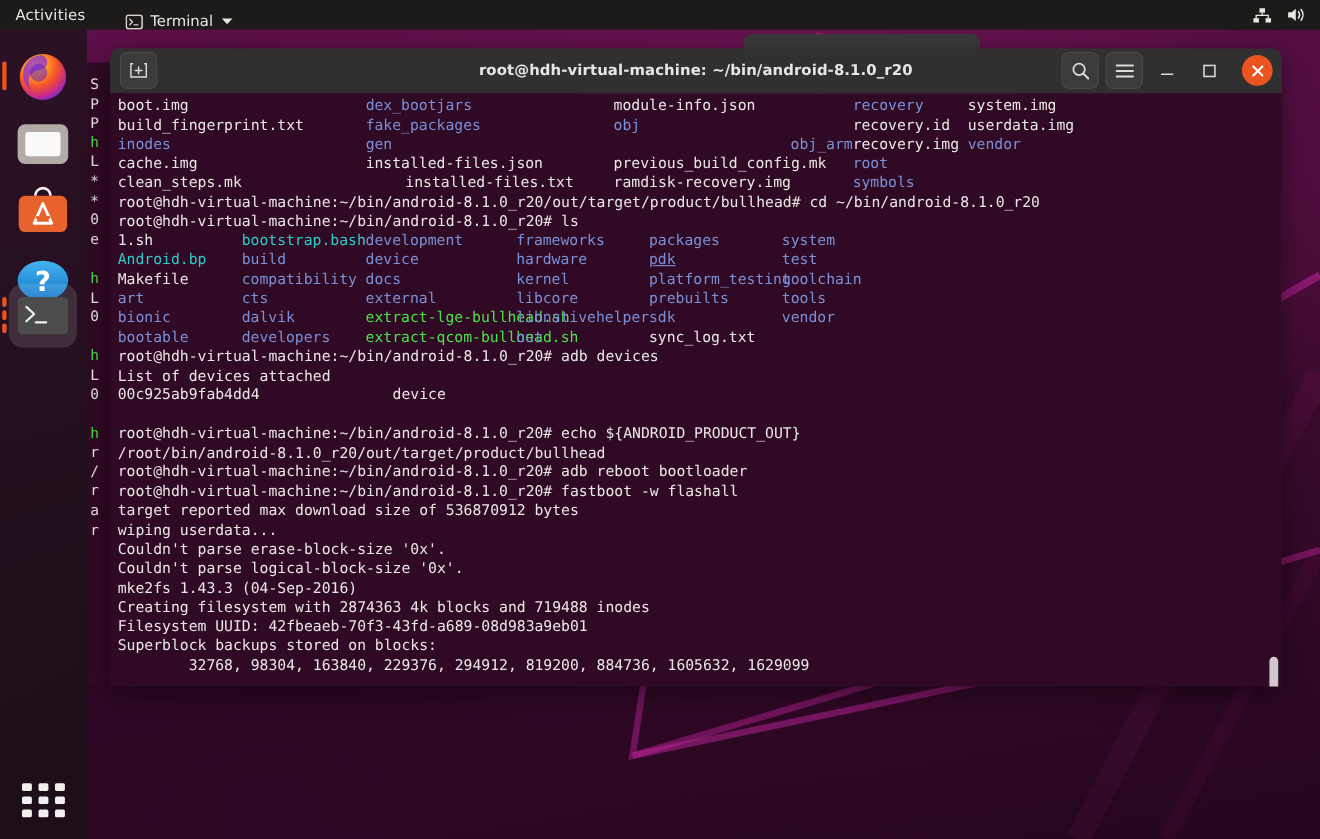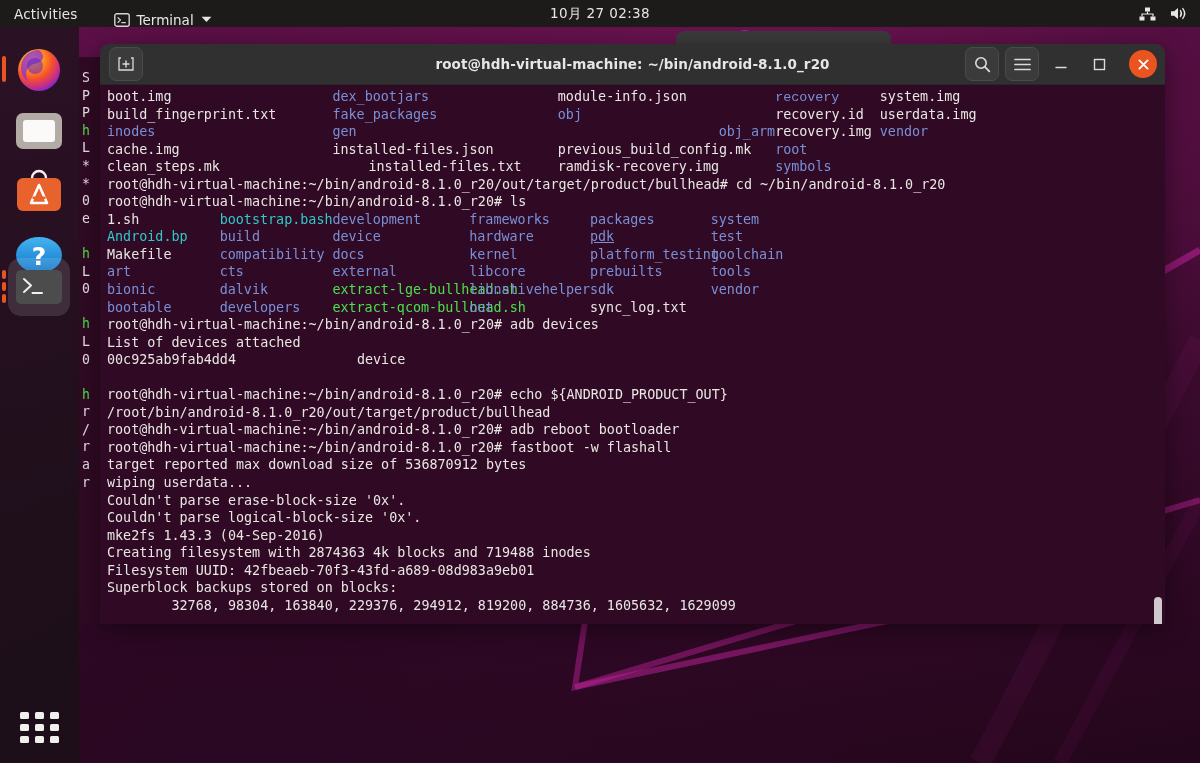--- a/index.html
+++ b/index.html
@@ -101,21 +101,20 @@
         <path d="M7.8 9.6 H11.4" stroke="#d8d4d0" stroke-width="1.3" stroke-linecap="round"></path>
       </svg>
     </span>
     <span>Terminal</span>
     <span class="tb-icon">
       <svg width="11" height="7" viewBox="0 0 11 7">
           <path d="M0.6 0.8 L5.5 6 L10.4 0.8" fill="#e8e6e3"></path>
         </svg>
     </span>
   </div>
-  <div id="clock">10月 27  02:38</div>
   <div id="tray">
     <span class="tb-icon">
       <svg width="17" height="14" viewBox="0 0 17 14">
         <rect x="6" y="0.5" width="5" height="4" fill="#e8e6e3"></rect>
         <rect x="0.5" y="9.5" width="5" height="4" fill="#e8e6e3"></rect>
         <rect x="11.5" y="9.5" width="5" height="4" fill="#e8e6e3"></rect>
         <path d="M8.5 4.5 V7 M3 9.5 V7 H14 V9.5" fill="none" stroke="#e8e6e3" stroke-width="1.2"></path>
       </svg>
     </span>
     <span class="tb-icon">
@@ -262,21 +261,21 @@
       <div id="close-btn">
         <svg width="13" height="13" viewBox="0 0 13 13">
           <path d="M2.4 2.4 L10.6 10.6 M10.6 2.4 L2.4 10.6" stroke="#fff" stroke-width="1.9" stroke-linecap="round"></path>
         </svg>
       </div>
     </div>
   </div>
 
   <div id="term-body">
     <div id="term-lines">
-        <div class="tline"><span class="col c-white" style="width: 225.4px;">boot.img</span><span class="col c-blue" style="width: 225.4px;">dex_bootjars</span><span class="col c-white" style="width: 217.35px;">module-info.json</span><span class="col c-blue" style="width: 104.65px; font-family: Liberation Mono, monospace;">recovery</span><span class="col c-white">system.img</span></div>
+        <div class="tline"><span class="col c-white" style="width: 225.4px;">boot.img</span><span class="col c-blue" style="width: 225.4px;">dex_bootjars</span><span class="col c-white" style="width: 217.35px;">module-info.json</span><span class="col c-blue" style="width: 104.65px;">recovery</span><span class="col c-white">system.img</span></div>
         <div class="tline"><span class="col c-white" style="width: 225.4px;">build_fingerprint.txt</span><span class="col c-blue" style="width: 225.4px;">fake_packages</span><span class="col c-blue" style="width: 217.35px;">obj</span><span class="col c-white" style="width: 104.65px;">recovery.id</span><span class="col c-white">userdata.img</span></div>
         <div class="tline"><span class="col c-blue" style="width: 225.4px;">inodes</span><span class="col c-blue" style="width: 225.4px;">gen</span><span class="col c-blue" style="width: 217.35px; text-align: right;">obj_arm</span><span class="col c-white" style="width: 104.65px;">recovery.img</span><span class="col c-blue">vendor</span></div>
         <div class="tline"><span class="col c-white" style="width: 225.4px;">cache.img</span><span class="col c-white" style="width: 225.4px;">installed-files.json</span><span class="col c-white" style="width: 217.35px;">previous_build_config.mk</span><span class="col c-blue">root</span></div>
         <div class="tline"><span class="col c-white" style="width: 225.4px;">clean_steps.mk</span><span class="col c-white" style="width: 225.4px; text-align: center;">installed-files.txt</span><span class="col c-white" style="width: 217.35px;">ramdisk-recovery.img</span><span class="col c-blue">symbols</span></div>
         <div class="tline"><span class="col c-white">root@hdh-virtual-machine:~/bin/android-8.1.0_r20/out/target/product/bullhead# cd ~/bin/android-8.1.0_r20</span></div>
         <div class="tline"><span class="col c-white">root@hdh-virtual-machine:~/bin/android-8.1.0_r20# ls</span></div>
         <div class="tline"><span class="col c-white" style="width: 112.7px;">1.sh</span><span class="col c-teal" style="width: 112.7px;">bootstrap.bash</span><span class="col c-blue" style="width: 136.85px;">development</span><span class="col c-blue" style="width: 120.75px;">frameworks</span><span class="col c-blue" style="width: 120.75px;">packages</span><span class="col c-blue">system</span></div>
         <div class="tline"><span class="col c-teal" style="width: 112.7px;">Android.bp</span><span class="col c-blue" style="width: 112.7px;">build</span><span class="col c-blue" style="width: 136.85px;">device</span><span class="col c-blue" style="width: 120.75px;">hardware</span><span class="col c-blue" style="width: 120.75px; text-decoration: underline;">pdk</span><span class="col c-blue">test</span></div>
         <div class="tline"><span class="col c-white" style="width: 112.7px;">Makefile</span><span class="col c-blue" style="width: 112.7px;">compatibility</span><span class="col c-blue" style="width: 136.85px;">docs</span><span class="col c-blue" style="width: 120.75px;">kernel</span><span class="col c-blue" style="width: 120.75px;">platform_testing</span><span class="col c-blue">toolchain</span></div>
         <div class="tline"><span class="col c-blue" style="width: 112.7px;">art</span><span class="col c-blue" style="width: 112.7px;">cts</span><span class="col c-blue" style="width: 136.85px;">external</span><span class="col c-blue" style="width: 120.75px;">libcore</span><span class="col c-blue" style="width: 120.75px;">prebuilts</span><span class="col c-blue">tools</span></div>

